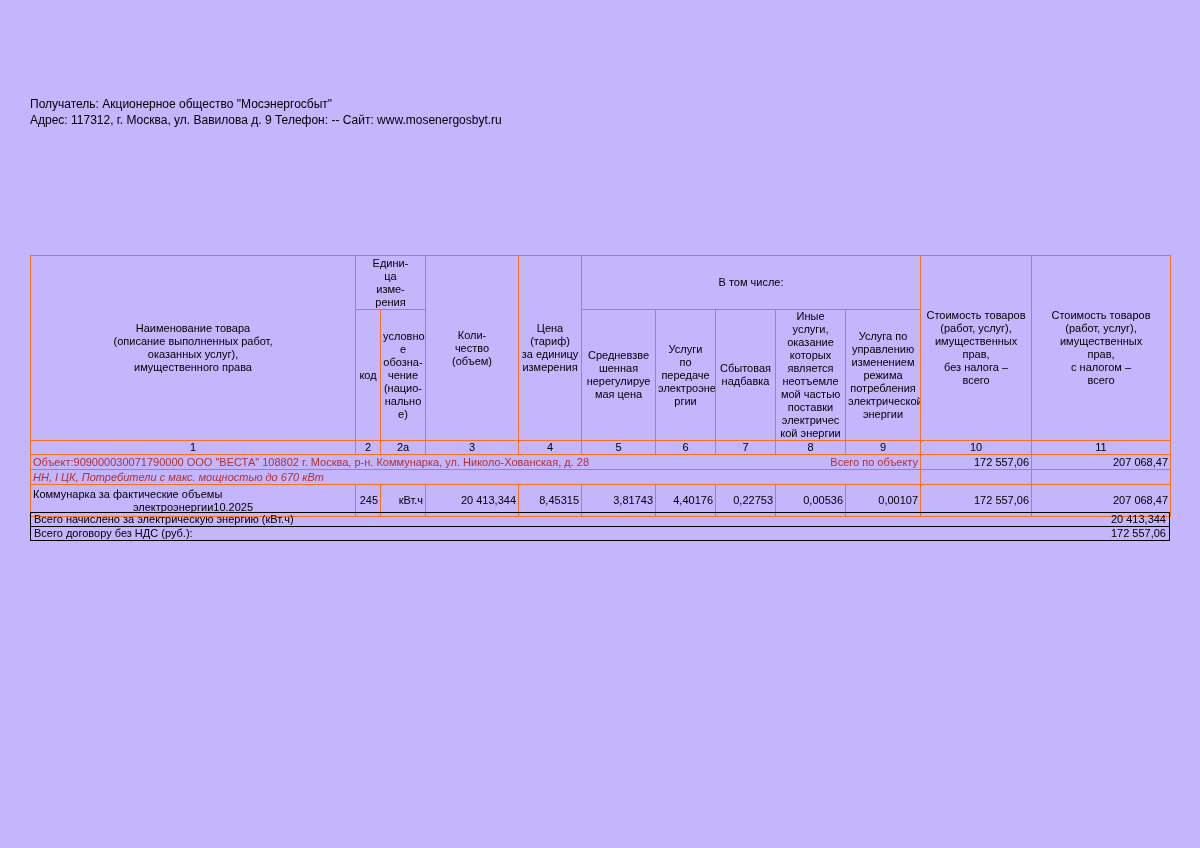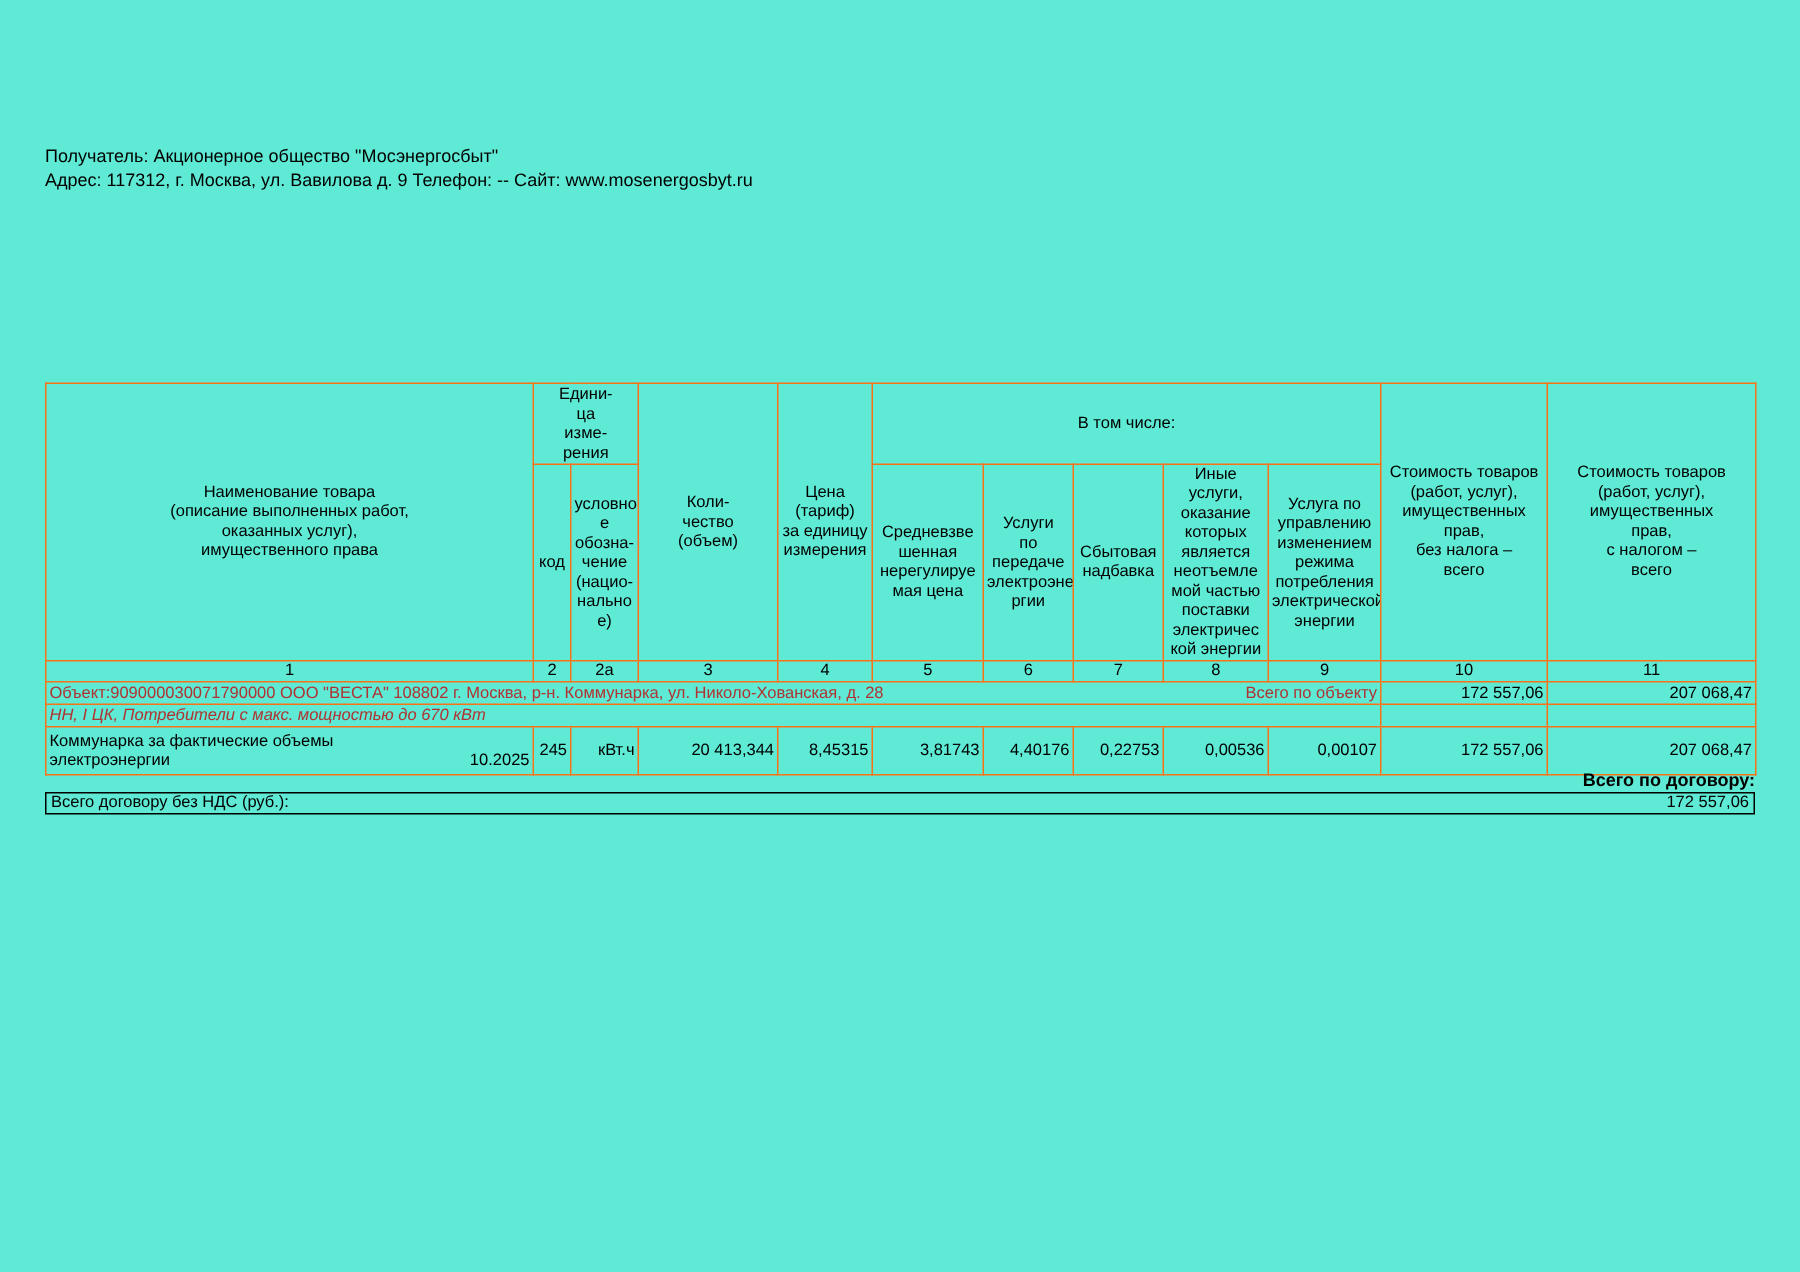--- a/index.html
+++ b/index.html
@@ -1,32 +1,32 @@
 <!DOCTYPE html>
 <html><head>
 <meta charset="utf-8">
 <style>
   html,body{margin:0;padding:0;background:#fff;}
-  .page{position:relative;width:1200px;height:848px;background:#5eead4;overflow:hidden;
+  .page{position:relative;width:1200px;height:848px;background:#c4b5fd;overflow:hidden;
         font-family:"Liberation Sans",sans-serif;color:#000;}
   .recipient{position:absolute;left:30px;top:96px;font-size:12px;line-height:16px;}
   .doc-table{position:absolute;left:30px;top:255px;border-collapse:collapse;table-layout:fixed;width:1140px;}
   .doc-table td{border:1px solid #f97316;font-size:11px;line-height:13px;padding:0 2px;
                 overflow:hidden;vertical-align:middle;}
   .hdr{text-align:center;white-space:pre-line;}
   .num-row td{text-align:center;height:13px;}
   .red{color:#b03232;}
   .obj-row td{height:14px;}
   .obj-cell{display:flex;justify-content:space-between;white-space:nowrap;}
   .tariff-row td{height:14px;font-style:italic;}
   .val{text-align:right;vertical-align:bottom;padding-bottom:1px;}
   .ctr{text-align:right;vertical-align:bottom;}
   .data-row td{height:31px;}
   .name-cell{vertical-align:top;padding-top:2px;}
-  .name-line2{display:flex;justify-content:space-between;}
+  .name-line2{display:flex;justify-content:center;}
   .totals{position:absolute;left:30px;top:513px;width:1140px;}
   .contract-total{text-align:right;font-weight:bold;font-size:12px;line-height:14px;margin-bottom:2px;}
   .total-row{border:1px solid #000;height:13px;display:flex;justify-content:space-between;
              align-items:center;font-size:11px;line-height:13px;padding:0 3px;margin-top:-1px;}
 </style>
 </head>
 <body>
 
 <div class="page">
 
@@ -171,20 +171,23 @@
       <td class="val">0,22753</td>
       <td class="val">0,00536</td>
       <td class="val">0,00107</td>
       <td class="val">172 557,06</td>
       <td class="val">207 068,47</td>
     </tr>
   </tbody>
     </table>
 
   <div class="totals">
-    <div class="contract-total">Всего по договору:</div>
+    <div class="total-row">
+      <span>Всего начислено за электрическую энергию (кВт.ч)</span>
+      <span>20 413,344</span>
+    </div>
     <div class="total-row">
       <span>Всего договору без НДС (руб.):</span>
       <span>172 557,06</span>
     </div>
   </div>
 
 </div>
 
 </body></html>

